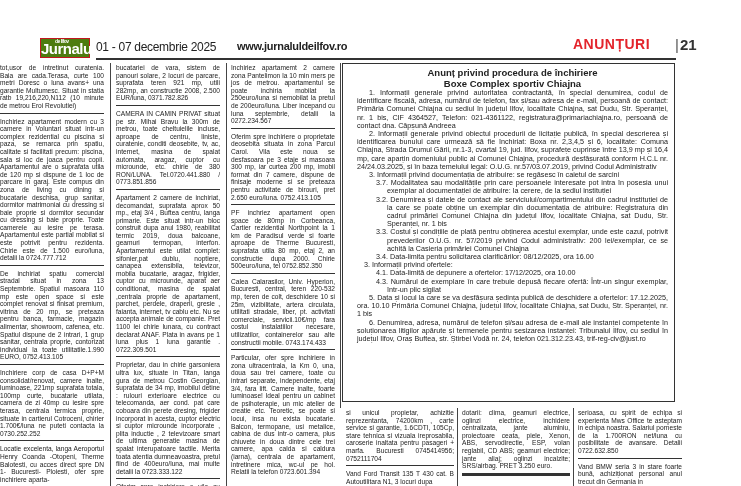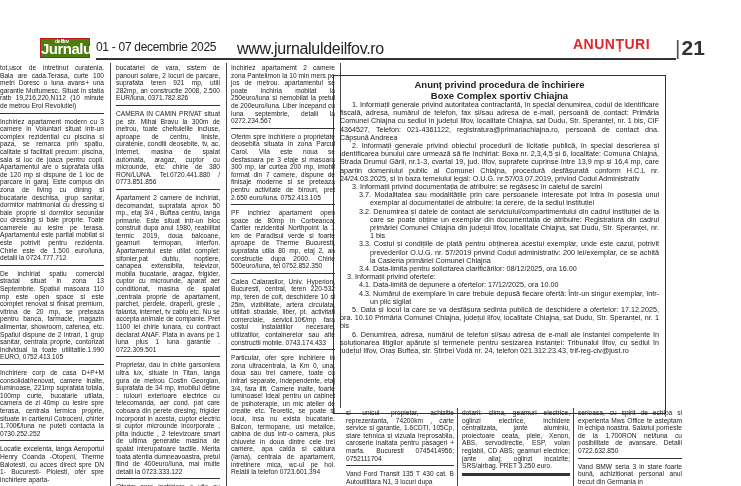--- a/index.html
+++ b/index.html
@@ -1,38 +1,38 @@
 <!DOCTYPE html>
 <html><head>
 <meta charset="utf-8">
 <style>
   html, body { margin:0; padding:0; background:#ffffff; }
   body { width:741px; height:486px; position:relative; overflow:hidden; font-family:"Liberation Sans", sans-serif; color:#222; }
   .header { position:absolute; left:0; top:0; width:741px; height:52px; }
   .logo { position:absolute; left:40px; top:38px; width:50px; height:20px; background:#4d7c0f; color:#fff; font-family:"Liberation Sans", sans-serif; font-weight:bold; font-size:15px; line-height:20px; text-align:center; letter-spacing:-0.5px; border:1px solid #c0181f; box-sizing:border-box; }
   .logo small { position:absolute; top:-1px; left:14px; font-size:5px; line-height:6px; color:#fff; }
   .issue-date { position:absolute; left:96px; top:40px; font-family:"Liberation Sans Narrow","Liberation Sans", sans-serif; font-size:12px; color:#222; letter-spacing:-0.3px; }
-  .site-url { position:absolute; left:237px; top:40px; font-size:16px; color:#222; letter-spacing:-0.3px; font-weight:normal; }
+  .site-url { position:absolute; left:237px; top:40px; font-size:11px; color:#222; letter-spacing:-0.3px; font-weight:bold; }
   .section-title { position:absolute; left:573px; top:36px; font-size:14px; font-weight:900; color:#e3242b; letter-spacing:0.5px;text-align:center; }
-  .page-num { position:absolute; left:675px; top:36px; font-size:21px; font-weight:bold; color:#333; }
+  .page-num { position:absolute; left:675px; top:36px; font-size:15px; font-weight:bold; color:#333; }
   .page-num .bar { color:#555; font-weight:normal; margin-right:1px; }
   .rule { position:absolute; left:96px; top:58px; width:580px; height:2px; background:#333; }
 
   .col { position:absolute; top:63px; font-family:"Liberation Sans Narrow","Liberation Sans", sans-serif; font-size:6.6px; line-height:7.6px; color:#222; text-align:justify; }
   .col1 { left:0; width:104px; }
   .col2 { left:116px; width:104px; }
   .col3 { left:231px; width:104px; }
   .col4 { left:346px; width:108px; top:408px; }
   .col5 { left:462px; width:108px; top:408px; }
   .col6 { left:578px; width:104px; top:408px; }
   .ad { padding:1px 0 3px 0; border-bottom:1.5px solid #333; margin-bottom:3px; }
   .ad:last-child { border-bottom:none; }
   .vline { position:absolute; top:63px; width:1px; height:423px; background:#444; }
 
-  .notice { position:absolute; left:333px; top:63px; width:333px; height:339px; border:1px solid #333; box-sizing:border-box; padding:4px 6px 2px 6px; font-family:"Liberation Sans", sans-serif; font-size:7.2px; line-height:8.2px; color:#222; text-align:justify;margin-top:12px; }
+  .notice { position:absolute; left:342px; top:63px; width:333px; height:339px; border:1px solid #333; box-sizing:border-box; padding:4px 6px 2px 14px; font-family:"Liberation Sans", sans-serif; font-size:7.2px; line-height:8.2px; color:#222; text-align:justify; }
   .notice h1 { margin:0; font-size:9.5px; line-height:10.5px; text-align:center; font-weight:bold; color:#222; }
   .notice p { margin:0; }
   .indent1 { text-indent:12px; }
   .sub { padding-left:20px; text-indent:-11px; }
 </style>
 </head>
 <body>
 
 <div class="header">
   <div class="logo">

